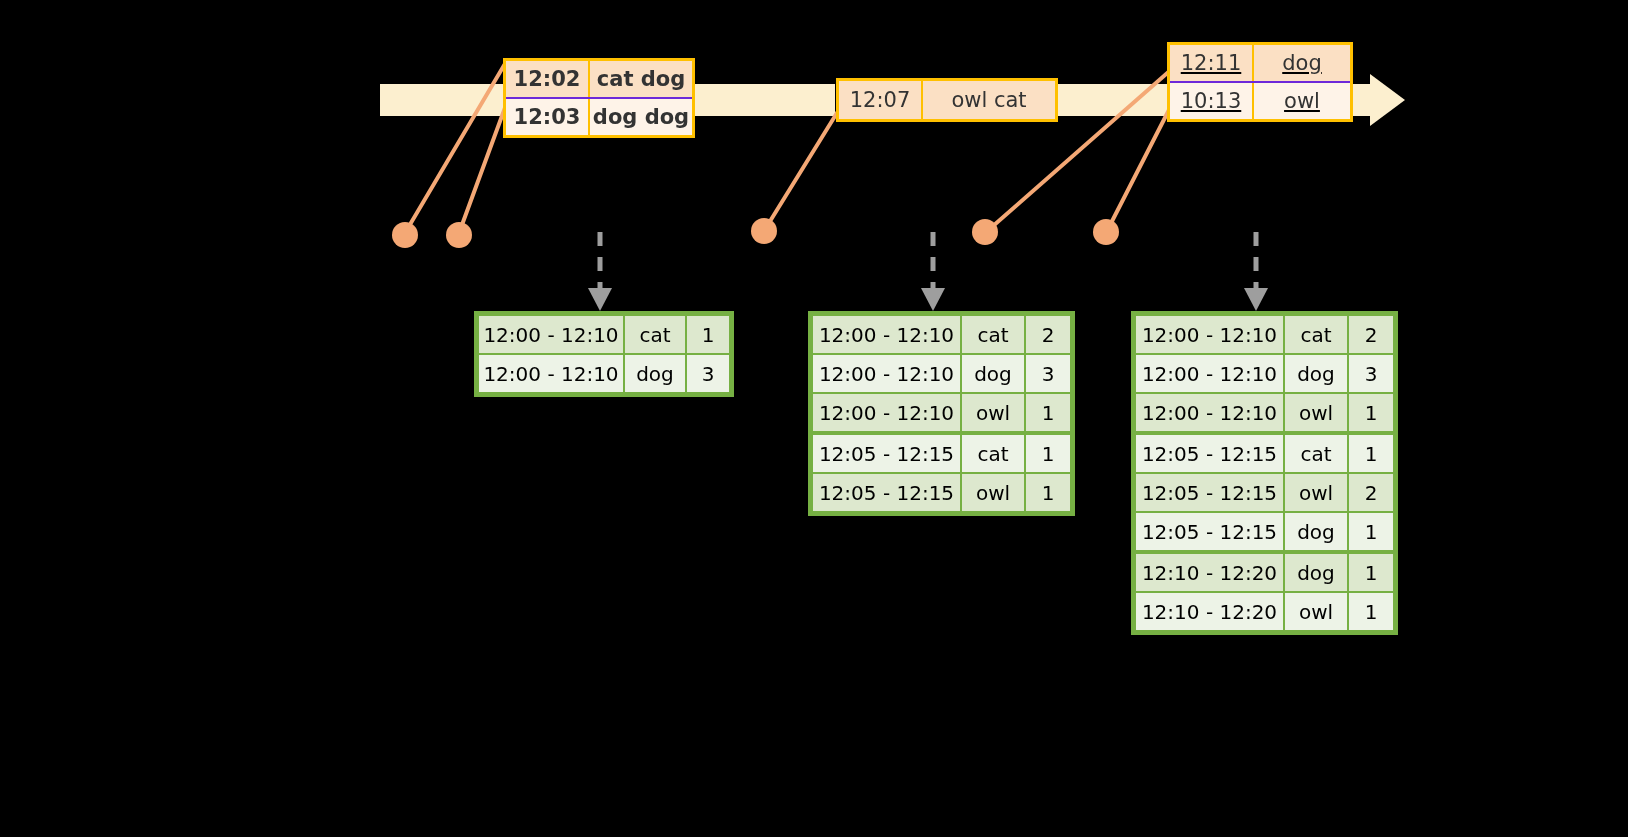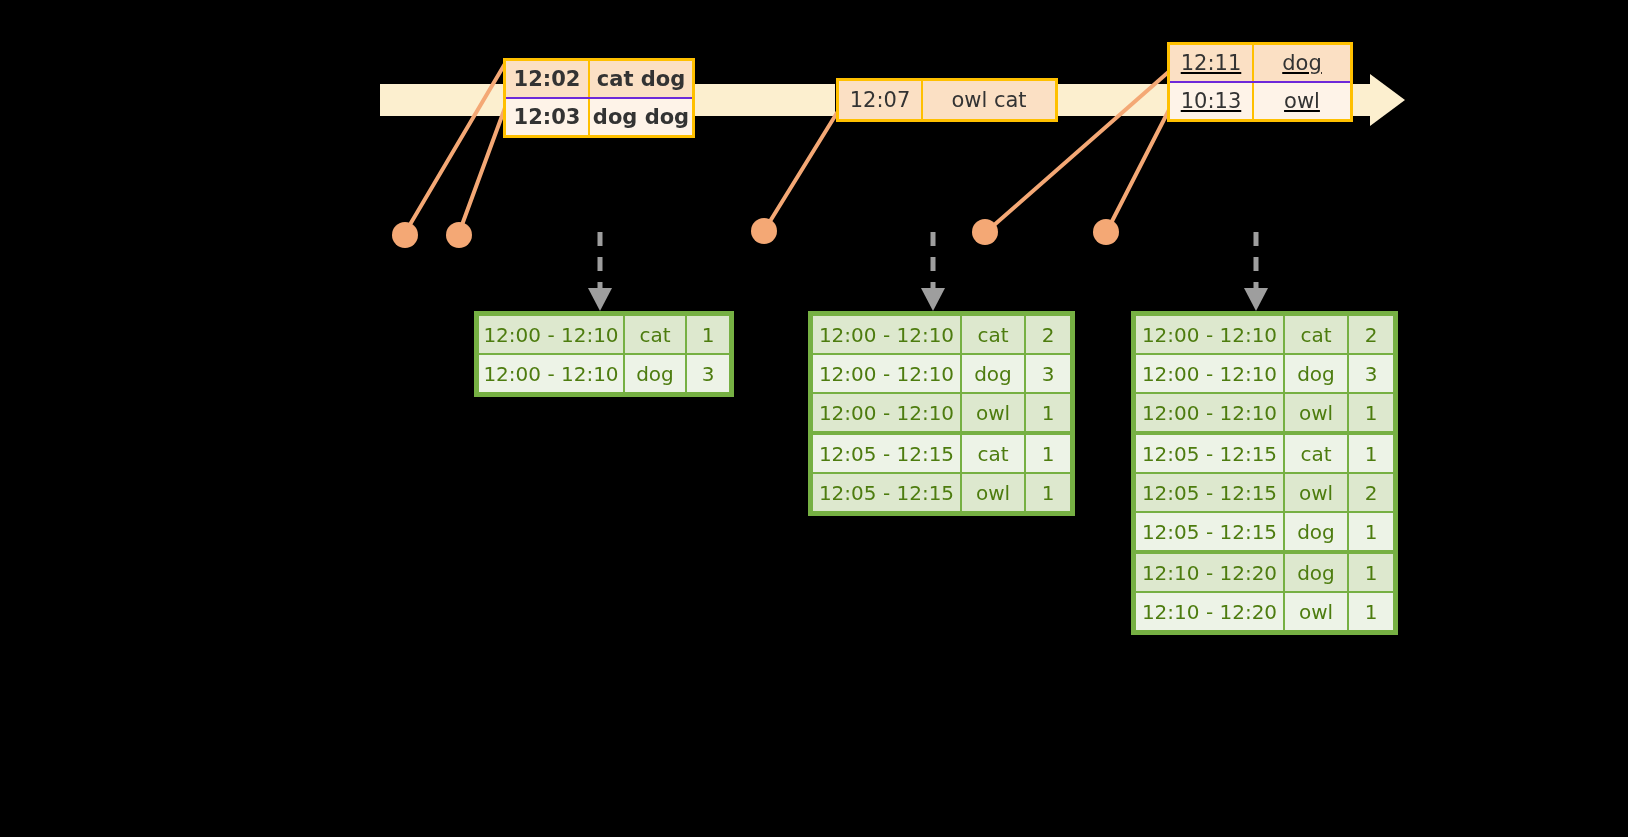--- a/index.html
+++ b/index.html
@@ -106,21 +106,21 @@
     margin-top: 2px;
   }
   .res-row.groupend {
     margin-bottom: 4px;
   }
   .res-cell {
     display: flex;
     align-items: center;
     justify-content: center;
     font-size: 20px;
-    color: #4d7c0f;
+    color: #000000;
     box-sizing: border-box;
     background: #EDF3E7;
   }
   .res-row.shade .res-cell {
     background: #DDE8CE;
   }
   .res-cell + .res-cell {
     margin-left: 2px;
   }
   .c-window { width: 147px; }

